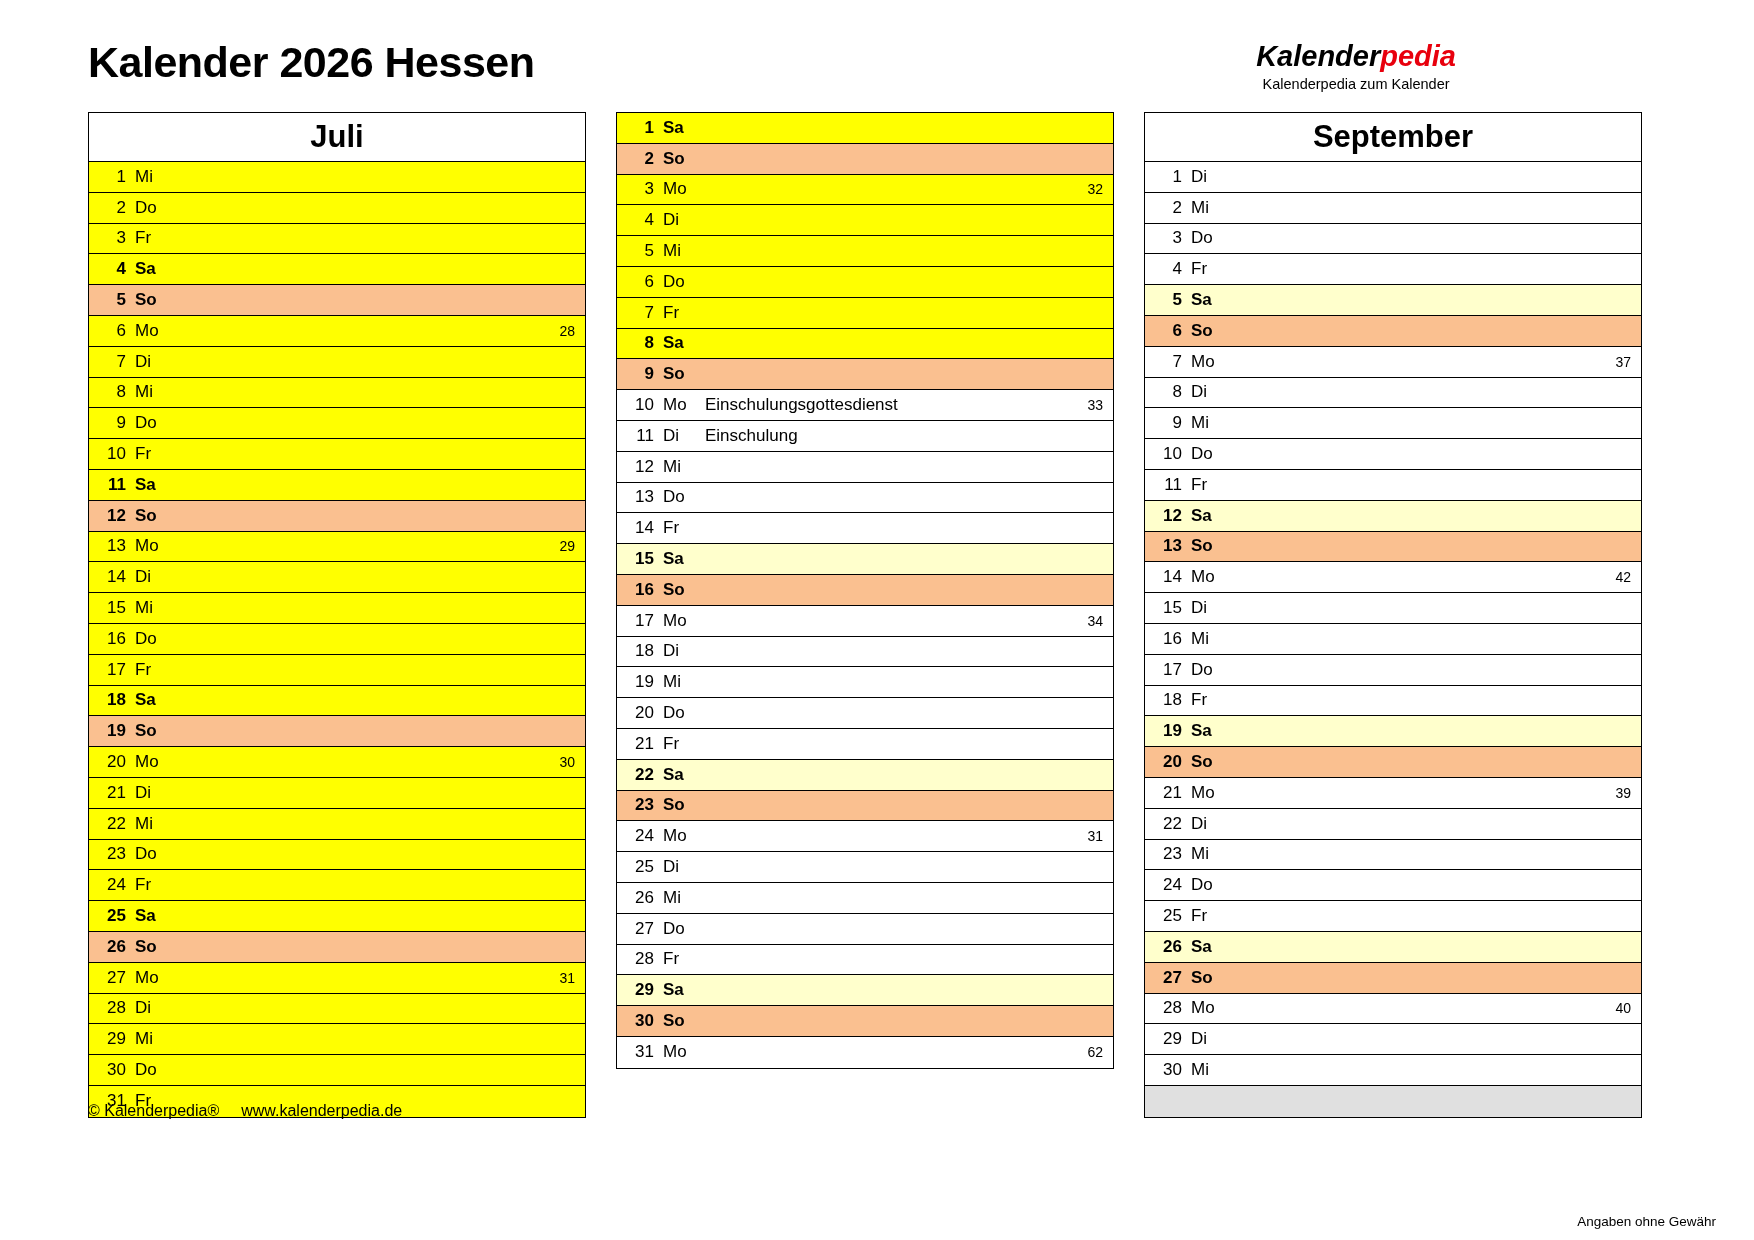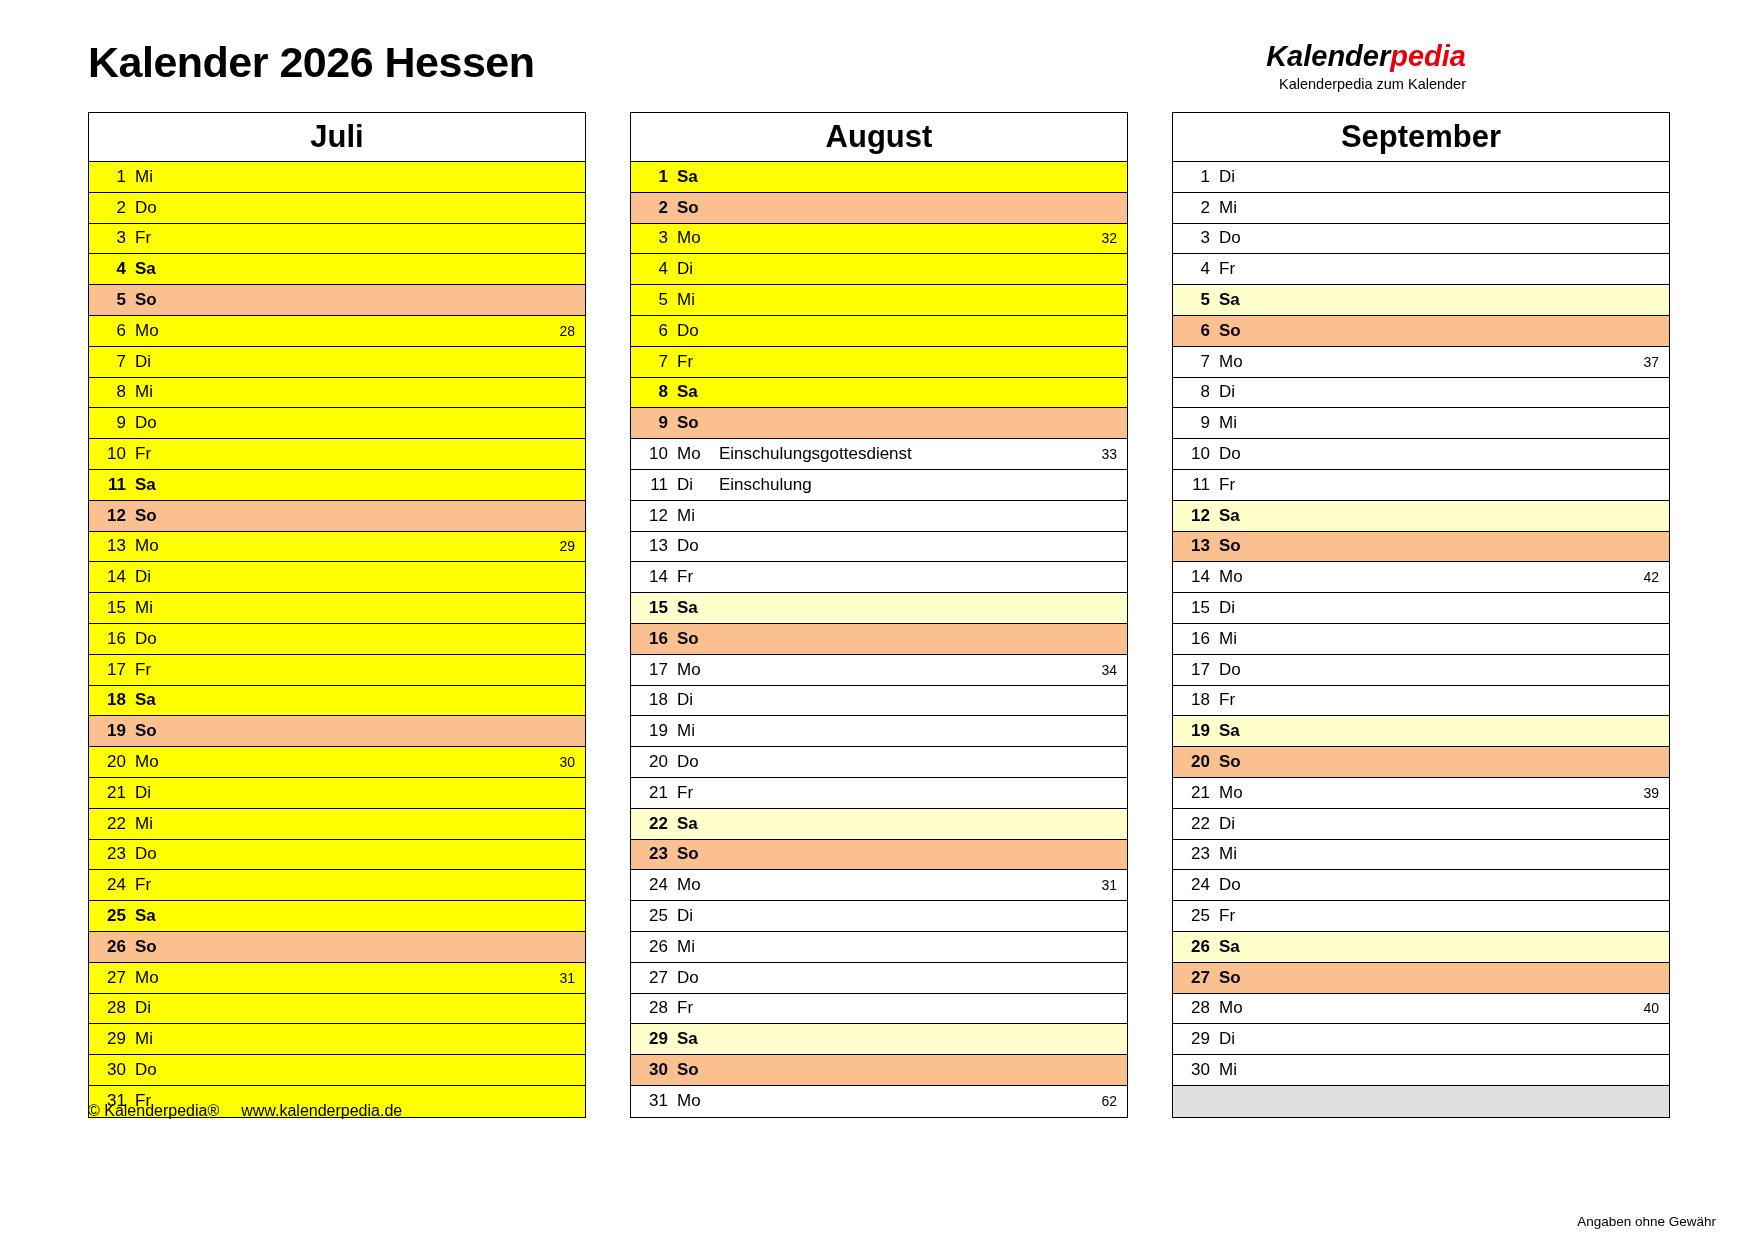--- a/index.html
+++ b/index.html
@@ -33,23 +33,23 @@
     position: absolute;
     left: 88px;
     top: 38px;
     font-size: 43px;
     font-weight: bold;
     letter-spacing: -0.5px;
     white-space: nowrap;
   }
   .brand {
     position: absolute;
-    right: 26px;
+    right: 36px;
     top: 42px;
-    text-align: right;
+    text-align: center;
   }
   .brand-logo {
     font-size: 29px;
     font-weight: bold;
     font-style: italic;
     line-height: 1;
     white-space: nowrap;
   }
   .brand-logo .b1 { color: #000000; }
   .brand-logo .b2 { color: #e8000d; }
@@ -59,21 +59,21 @@
     color: #000000;
     white-space: nowrap;
   }
   
   .columns {
     position: absolute;
     left: 0;
     top: 112px;
     width: 1754px;
     display: flex;
-    gap: 44px;
+    gap: 30px;
     padding: 0 35px 0 88px;
     box-sizing: border-box;
   }
   .month-col {
     width: 498px;
     flex: 0 0 498px;
     display: flex;
     flex-direction: column;
   }
   .month-head {
@@ -349,21 +349,20 @@
           </div>
           <div class="day-row bg-holiday">
             <span class="day-num">31</span>
             <span class="day-dow">Fr</span>
             <span class="day-note"></span>
             <span class="day-week"></span>
           </div>
         </div>
       </div>
       <div class="month-col">
-        <div class="month-head">August</div>
         <div class="month-body">
           <div class="day-row bg-holiday bold">
             <span class="day-num">1</span>
             <span class="day-dow">Sa</span>
             <span class="day-note"></span>
             <span class="day-week"></span>
           </div>
           <div class="day-row bg-sun bold">
             <span class="day-num">2</span>
             <span class="day-dow">So</span>

